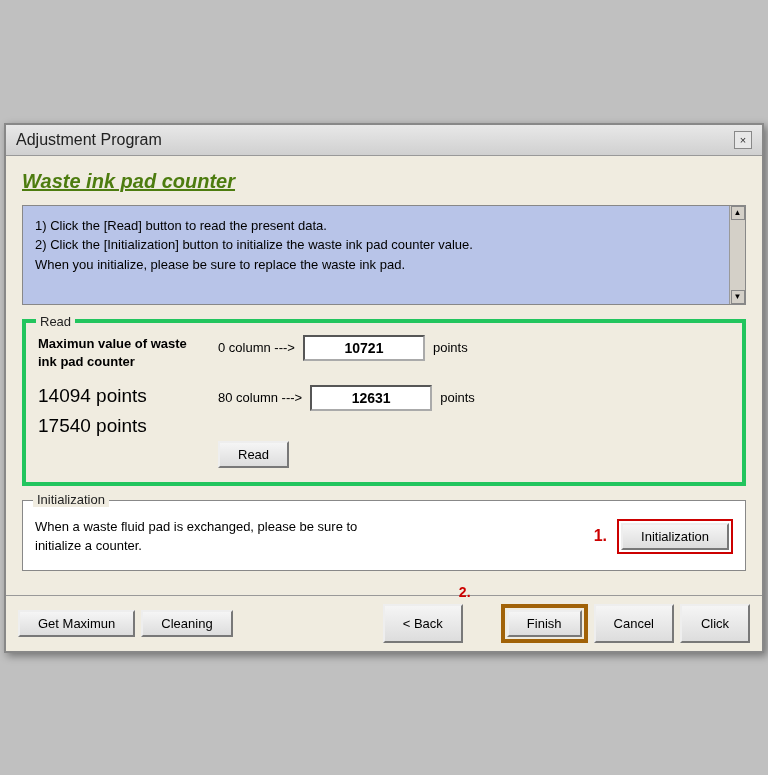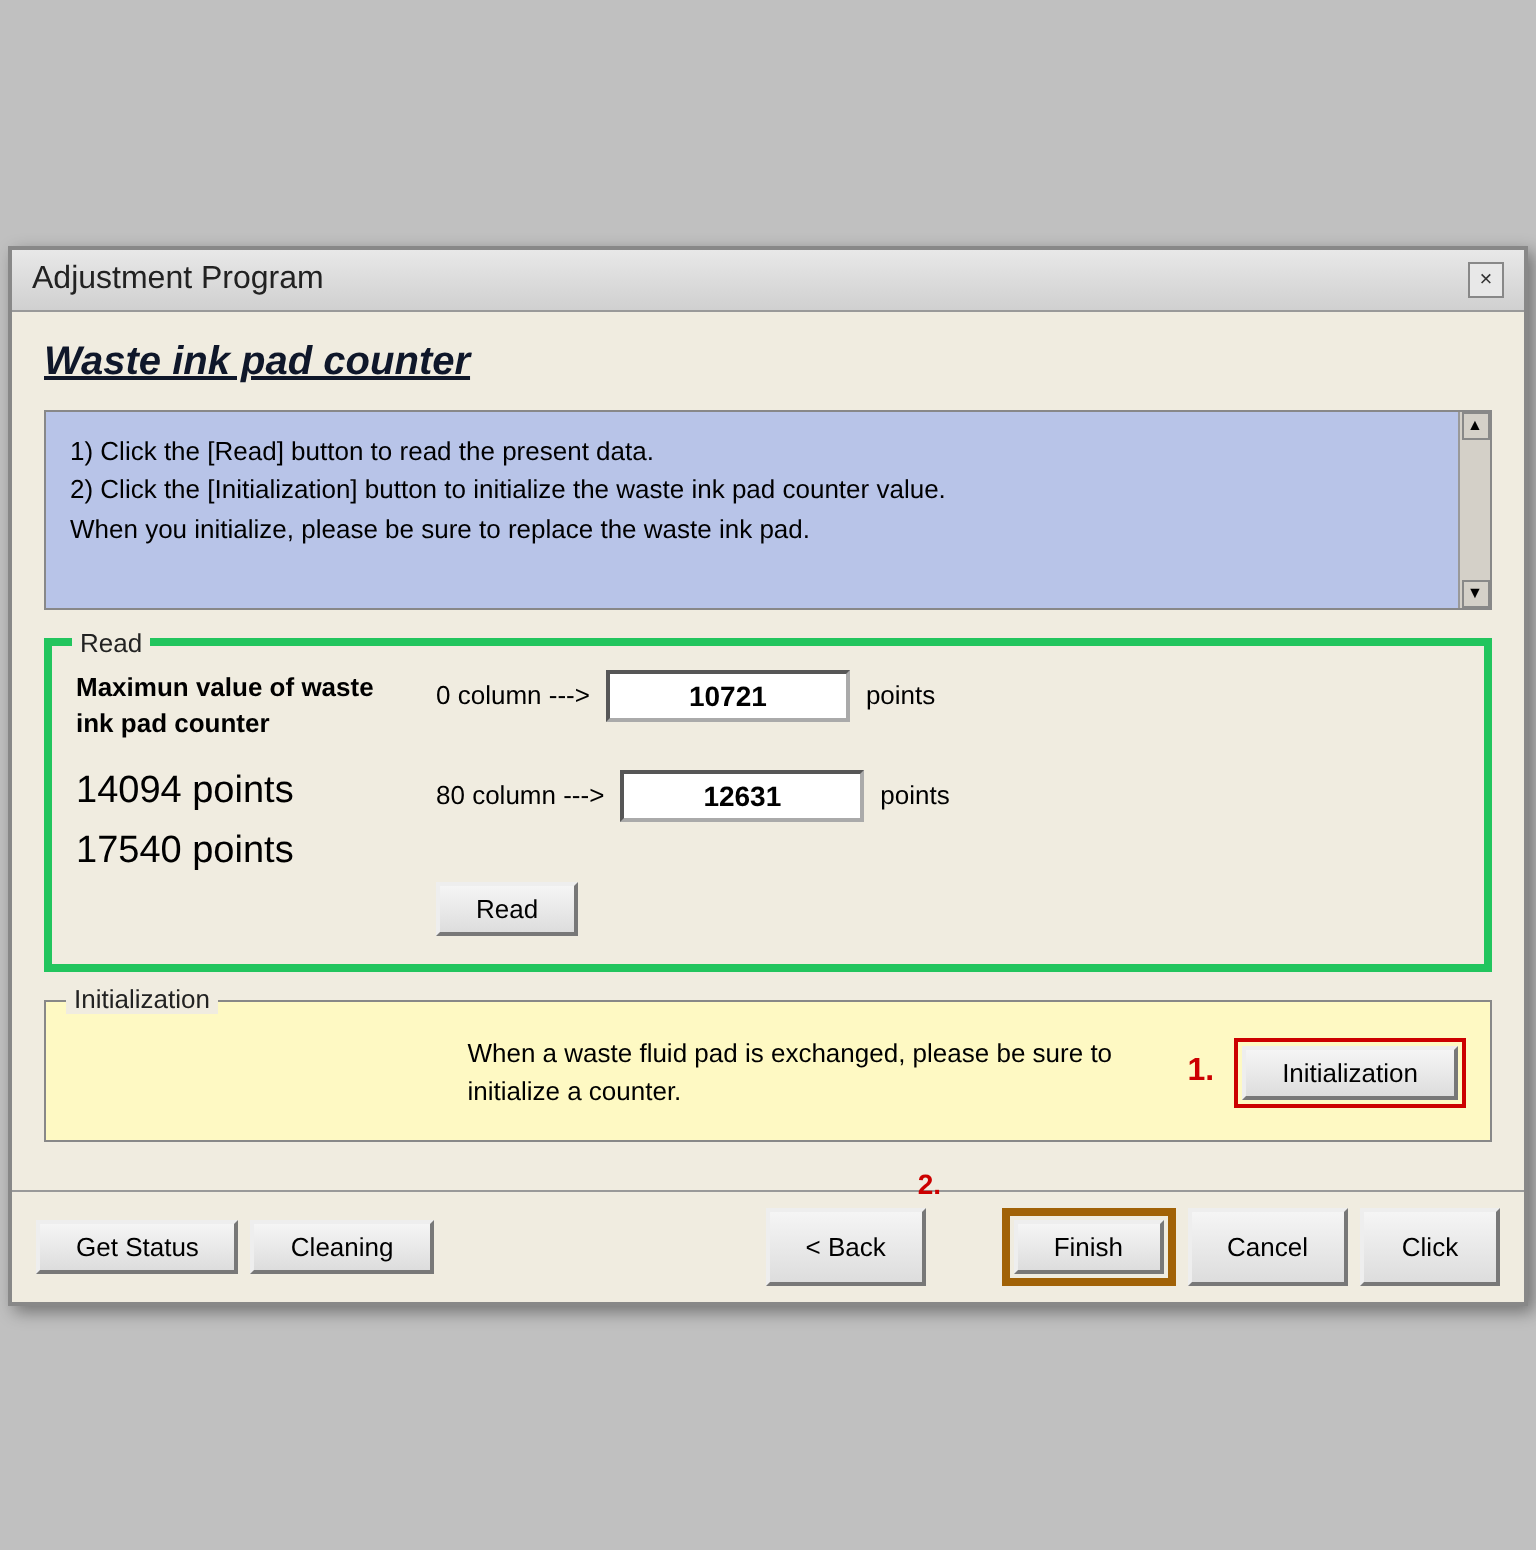--- a/index.html
+++ b/index.html
@@ -51,21 +51,21 @@
     }
 
     .content {
       padding: 14px 16px 10px 16px;
     }
 
     .page-title {
       font-size: 20px;
       font-weight: bold;
       font-style: italic;
-      color: #0f172a;
+      color: #4d7c0f;
       text-decoration: underline;
       margin-bottom: 12px;
     }
 
     .instructions-box {
       background: #b8c4e8;
       border: 1px solid #888;
       padding: 10px 12px;
       margin-bottom: 14px;
       font-size: 13px;
@@ -195,27 +195,27 @@
       cursor: pointer;
       color: #000;
       min-width: 70px;
     }
 
     .initialization-section {
       border: 1px solid #888;
       margin-bottom: 14px;
       padding: 8px 12px 14px 12px;
       position: relative;
-      background: #fef9c3;
+      background: #ffffff;
     }
 
     .init-content {
       display: flex;
       align-items: center;
-      justify-content: flex-end;
+      justify-content: space-between;
       margin-top: 8px;
     }
 
     .init-text {
       font-size: 13px;
       max-width: 360px;
       line-height: 1.5;
     }
 
     .init-right {
@@ -349,21 +349,21 @@
             <button class="win-button">Initialization</button>
           </div>
         </div>
       </div>
     </div>
 
   </div>
 
   <div class="bottom-bar">
     <div class="bottom-left-btns">
-      <button class="win-button">Get Status</button>
+      <button class="win-button">Get Maximun</button>
       <button class="win-button">Cleaning</button>
     </div>
 
     <div class="spacer"></div>
 
     <div class="bottom-right-btns">
       <button class="win-button">&lt; Back</button>
 
       <div class="finish-wrapper">
         <span class="finish-step-label">2.</span>

